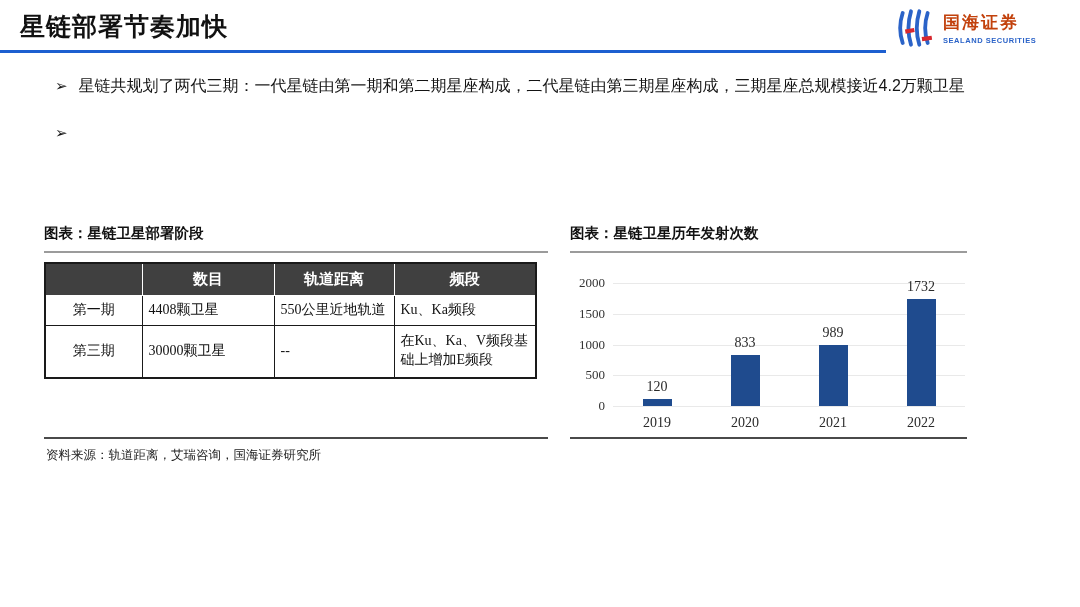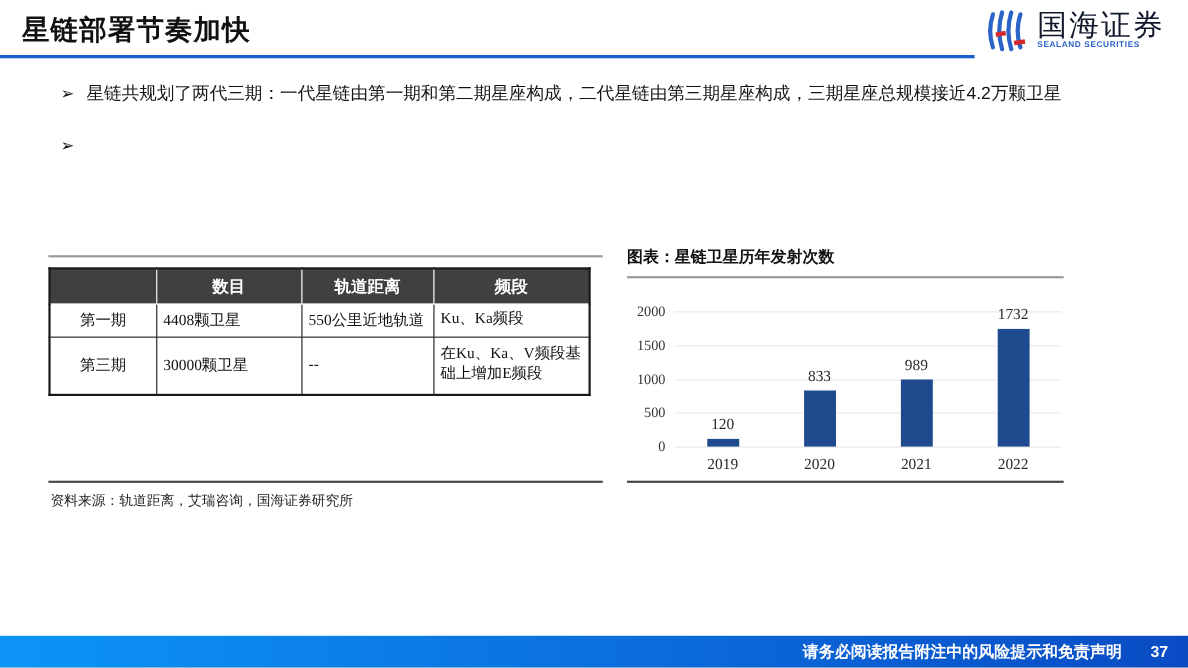--- a/index.html
+++ b/index.html
@@ -4,21 +4,21 @@
 <style>
   * { margin:0; padding:0; box-sizing:border-box; }
   body { background:#c8c8c8; font-family:"Liberation Sans","DejaVu Sans",sans-serif; }
   .page { position:relative; width:1080px; height:607px; background:#ffffff; overflow:hidden; margin:0 auto; }
 
   
   .page-title { position:absolute; left:20px; top:10px; font-size:25px; font-weight:bold; color:#111; letter-spacing:1px; }
   .header-rule { position:absolute; left:0; top:50px; width:886px; height:3px; background:#1d5fd0; }
   .logo { position:absolute; left:896px; top:8px; display:flex; align-items:center; gap:7px; }
   .logo-mark { width:40px; height:40px; }
-  .brand-cn { font-size:27px; font-weight:normal; color:#0f172a; letter-spacing:2px; line-height:22px; }
+  .brand-cn { font-size:17px; font-weight:bold; color:#c2410c; letter-spacing:2px; line-height:22px; }
   .brand-en { font-size:7.5px; font-weight:bold; color:#2b63c8; letter-spacing:0.55px; margin-top:2px; }
 
   
   .bullets { position:absolute; left:55px; top:74px; width:962px; list-style:none; }
   .bullet { display:flex; gap:11px; font-size:16px; line-height:23px; color:#141414; margin-bottom:24px; }
   .bullet-marker { flex:0 0 auto; font-size:15px; line-height:23px; color:#141414; }
 
   
   .panel { position:absolute; top:224px; }
   .panel-left { left:44px; width:504px; }
@@ -84,20 +84,21 @@
     <li class="bullet">
       <span class="bullet-marker">➢</span>
       <span>星链共规划了两代三期：一代星链由第一期和第二期星座构成，二代星链由第三期星座构成，三期星座总规模接近4.2万颗卫星</span>
     </li>
     <li class="bullet">
       <span class="bullet-marker">➢</span>
     </li>
   </ul>
 
   <div class="panel panel-left">
+    <div class="panel-title">图表：星链卫星部署阶段</div>
     <div class="panel-rule"></div>
     <table class="deploy">
       <colgroup>
           <col style="width:97px">
           <col style="width:132px">
           <col style="width:120px">
           <col style="width:142px">
         </colgroup>
       <thead>
         <tr>
@@ -149,18 +150,14 @@
         <div class="bar" style="left: 205.5px; height: 60.8235px; background: rgb(31, 75, 142);"></div>
         <div class="vlabel" style="left: 185px; bottom: 64.8235px;">989</div>
         <div class="xlabel" style="left: 185px; top: 132px;">2021</div>
         <div class="bar" style="left: 293.5px; height: 106.518px; background: rgb(31, 75, 142);"></div>
         <div class="vlabel" style="left: 273px; bottom: 110.518px;">1732</div>
         <div class="xlabel" style="left: 273px; top: 132px;">2022</div>
       </div>
     <div class="panel-bottom-rule"></div>
   </div>
 
-  <div class="footer-bar">
-    <span>请务必阅读报告附注中的风险提示和免责声明</span>
-    <span class="footer-page">37</span>
-  </div>
 
 </div>
 
 </body></html>

